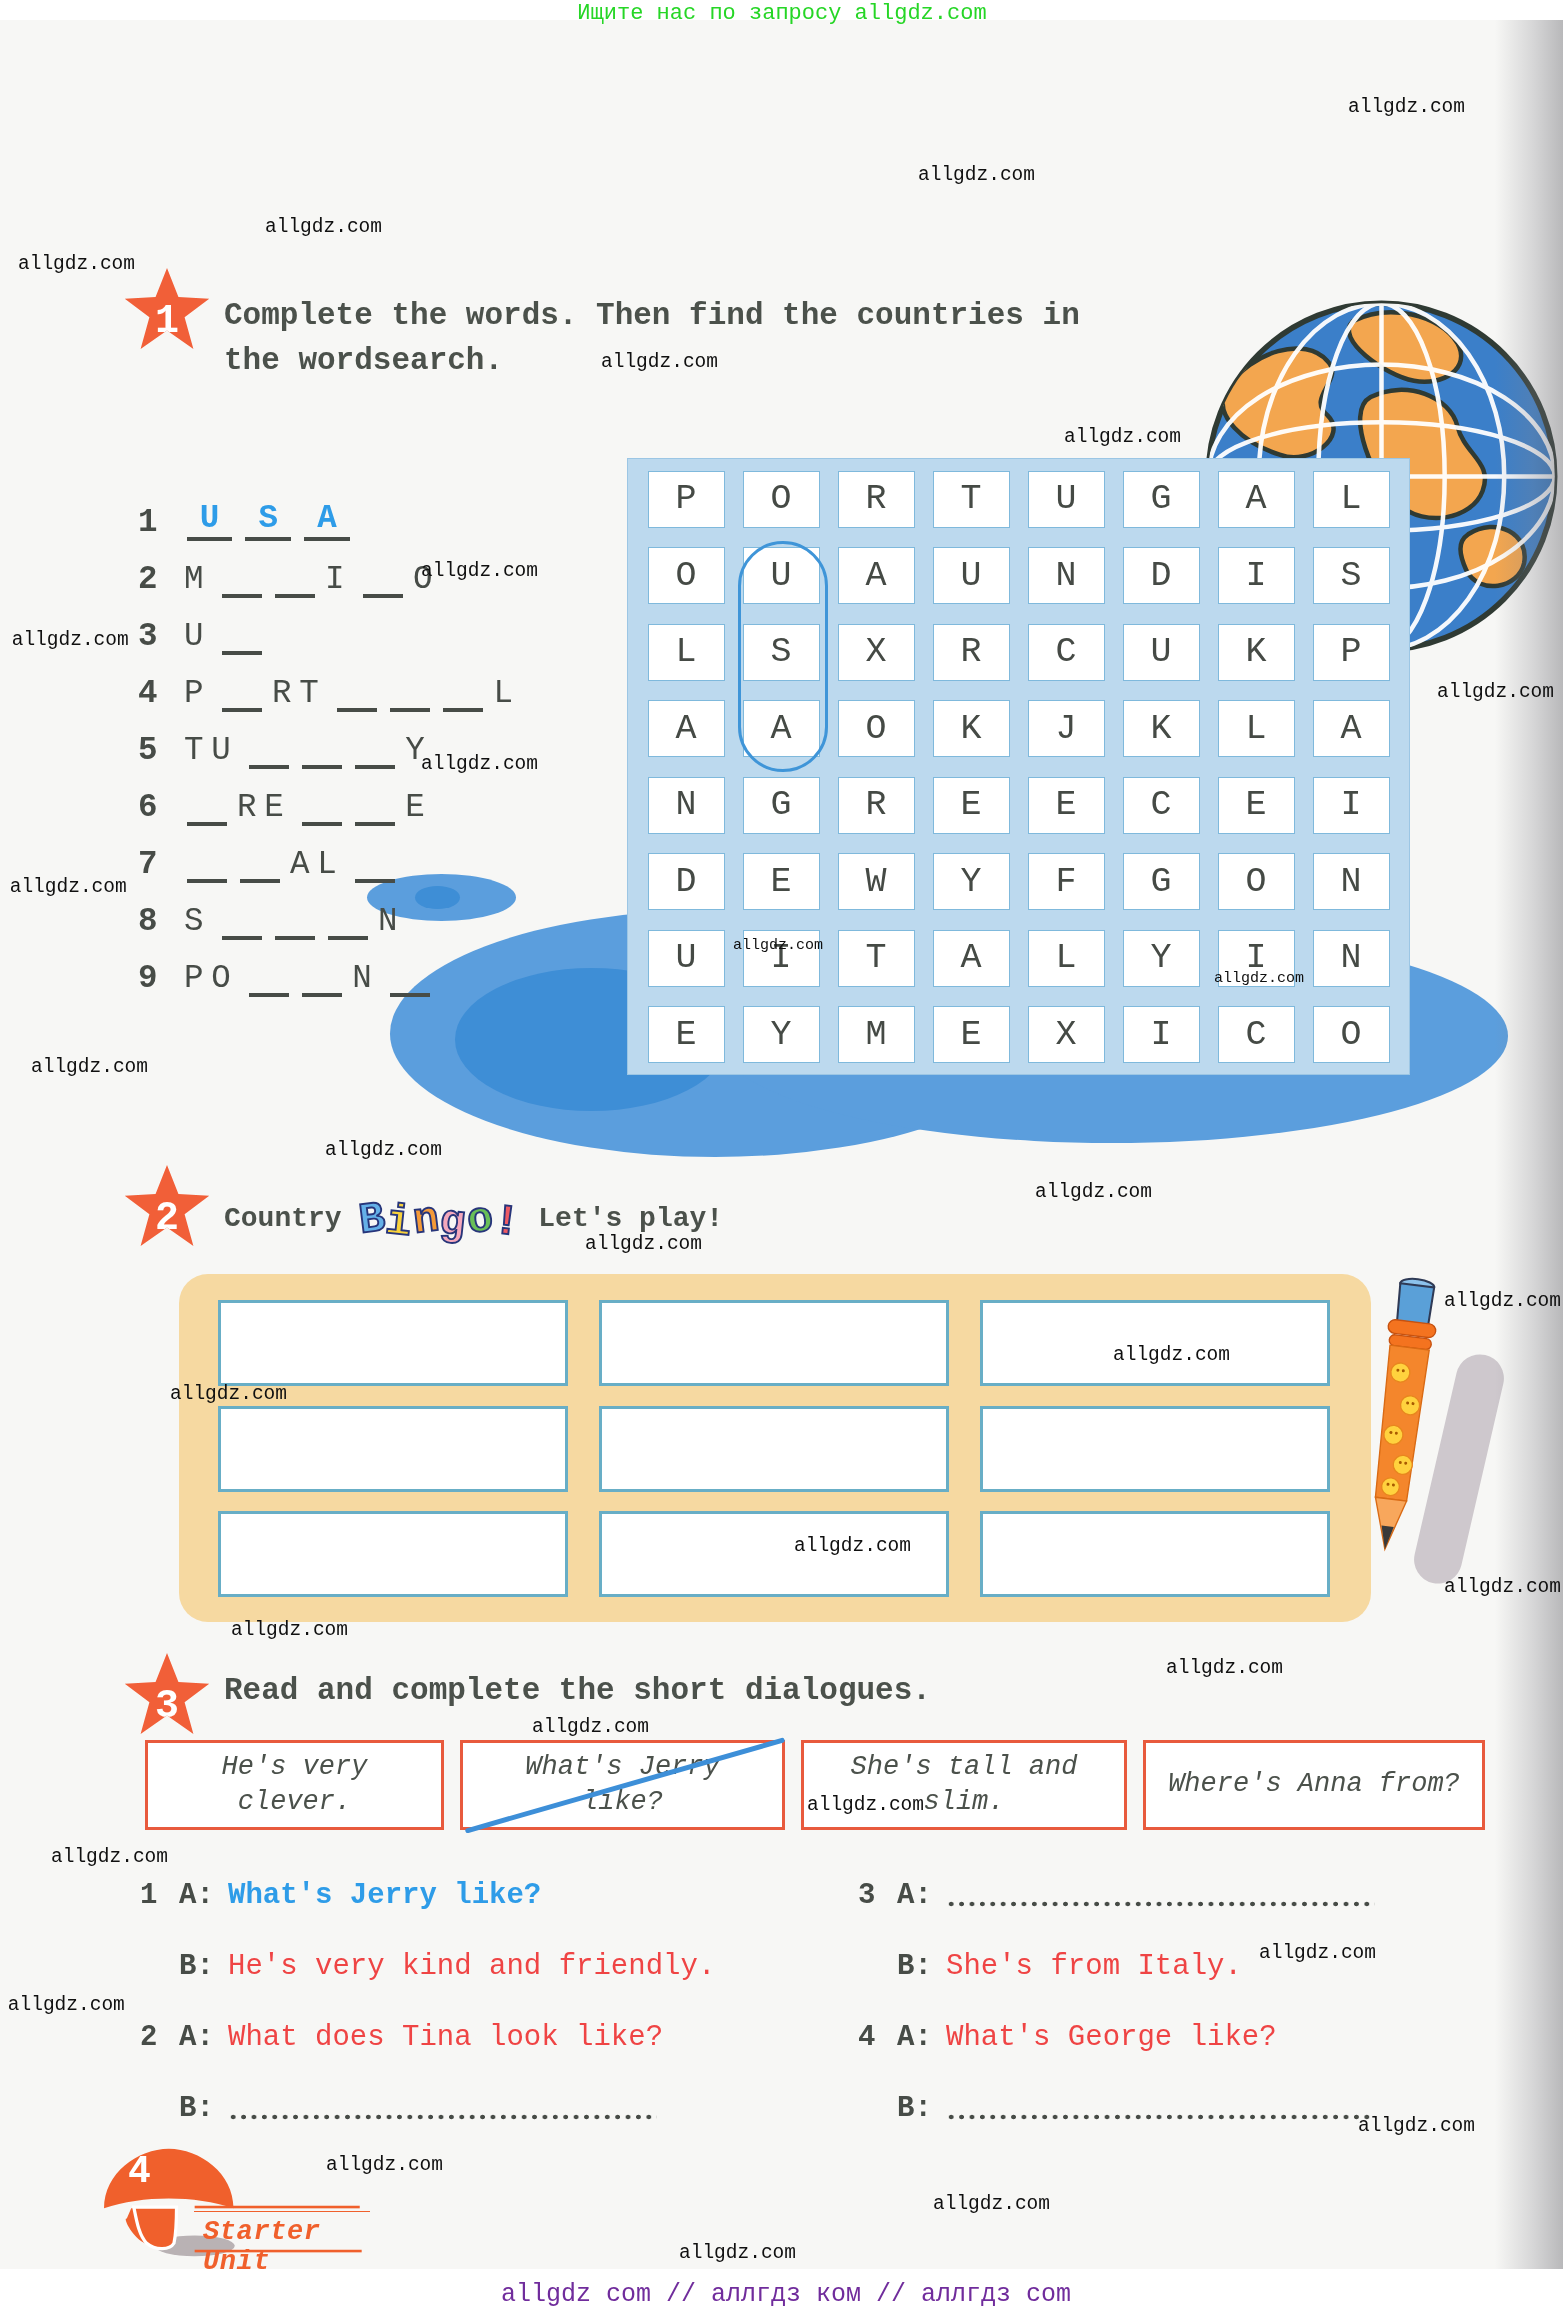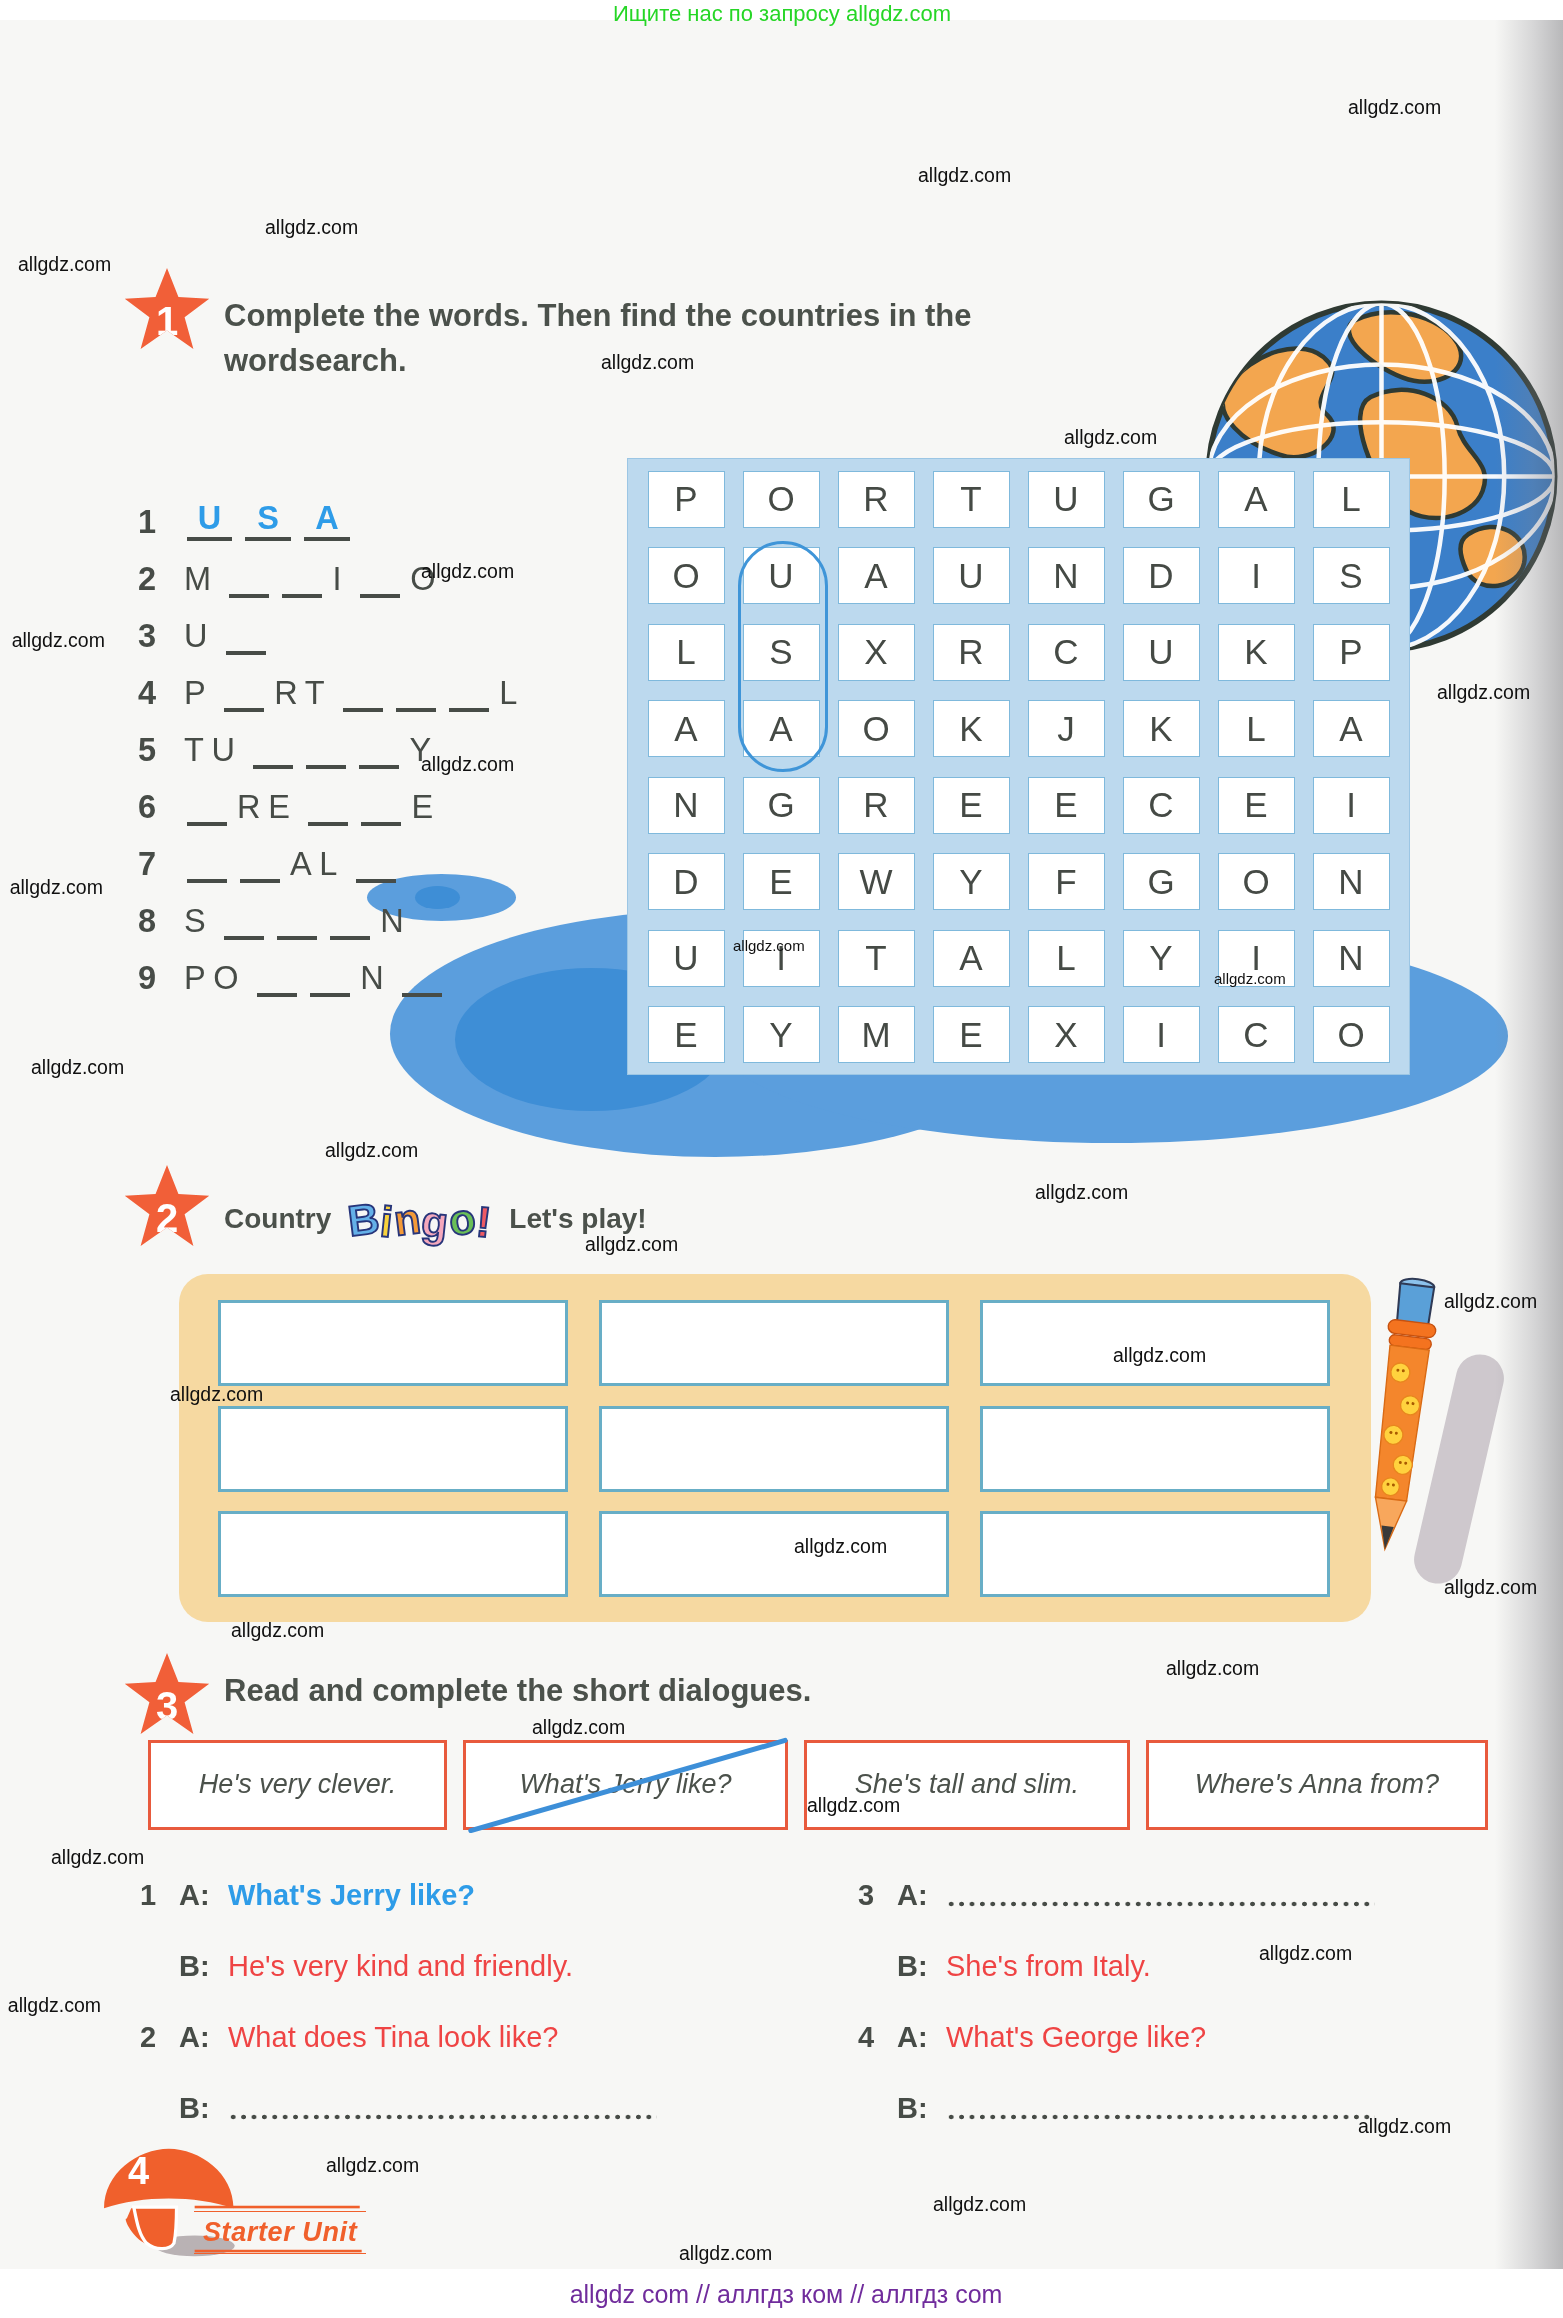--- a/index.html
+++ b/index.html
@@ -3,21 +3,21 @@
 <meta charset="utf-8">
 <style>
   :root{
     --orange:#ef7348; --star:#f15f38; --ink:#474c47; --blue-ans:#2e9ce8;
     --panel:#bcd9ee; --cellb:#7fb9dc; --cloud:#5b9edd; --cloud2:#3e8ed6;
     --sea:#3b7fc9; --land:#f3a64f; --card:#f6d9a1; --teal:#68aec6;
     --pborder:#e85a3d; --purple:#702c9c; --green:#26d626; --mush:#f0602c;
   }
   html,body{margin:0;padding:0;background:#e9e9ec;}
   #page{position:relative;width:1564px;height:2319px;background:#f7f7f5;overflow:hidden;
-        font-family:Liberation Sans, sans-serif;color:var(--ink);}
+        font-family:Liberation Mono, monospace;color:var(--ink);}
   .abs{position:absolute;}
 
   
   #top-strip{left:0;top:0;width:1564px;height:19.5px;background:#ffffff;z-index:8;}
   #promo-top{left:0;top:1.3px;width:1564px;text-align:center;font-size:22px;color:var(--green);z-index:9;}
   #bottom-strip{left:0;top:2269px;width:1564px;height:49px;background:#ffffff;z-index:8;}
   #footer-links{left:4px;top:2280px;width:1564px;text-align:center;font-size:25px;color:var(--purple);z-index:9;}
   #edge-shadow{left:1495px;top:18px;width:69px;height:2252px;z-index:7;pointer-events:none;
      background:linear-gradient(to right, rgba(130,130,138,0) 0%, rgba(130,130,138,.28) 55%, rgba(95,95,102,.42) 100%);}
 
@@ -77,21 +77,21 @@
   #bingo-grid{position:absolute;left:39px;top:26px;display:grid;grid-template-columns:repeat(3,350px);
       grid-auto-rows:86px;column-gap:31px;row-gap:19.5px;}
   .bingo-box{background:#fff;border:3.9px solid var(--teal);box-sizing:border-box;}
 
   
   #pencil-shadow{left:1435px;top:1352px;width:48px;height:234px;background:#c7c0c6;border-radius:26px;
       transform:rotate(13deg);z-index:1;opacity:.85;}
   #pencil{left:1363px;top:1275px;width:75px;height:316px;z-index:2;transform:rotate(7deg);}
 
   
-  #phrase-row{left:148px;top:1740px;width:1345px;display:flex;gap:16px;z-index:3;position:absolute;}
+  #phrase-row{left:140px;top:1740px;width:1345px;display:flex;gap:16px;z-index:3;position:absolute;justify-content:flex-end;}
   .phrase-box{position:relative;border:3.2px solid var(--pborder);background:#fff;min-height:90px;box-sizing:border-box;
       display:flex;align-items:center;justify-content:center;text-align:center;
       font-size:27px;font-style:italic;color:#4b514b;padding:5.2px 17px;line-height:1.3;}
   .pb1{width:299px;} .pb2{width:325px;} .pb3{width:326px;} .pb4{width:342px;}
   .strike{position:absolute;left:-3.9px;top:48%;width:104%;height:5.2px;background:#3d8fd8;border-radius:3.2px;
       transform:rotate(-16deg);}
 
   
   .dlg-col{position:absolute;top:1879px;width:715px;z-index:3;font-size:29px;}
   #dlg-left{left:140px;} #dlg-right{left:858px;}

